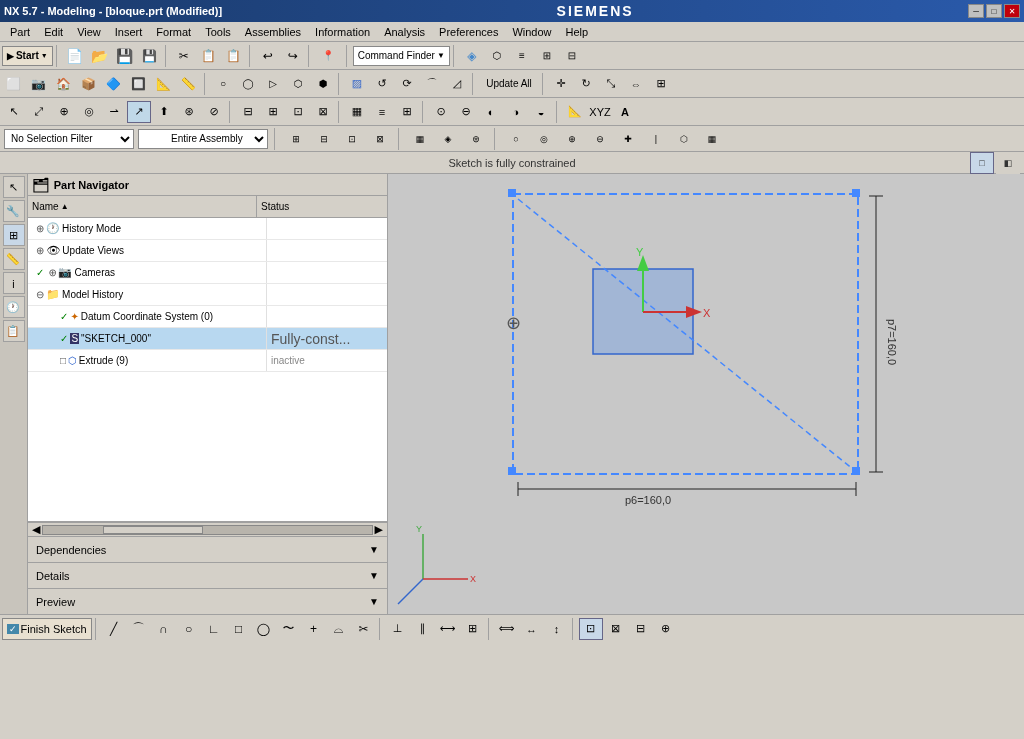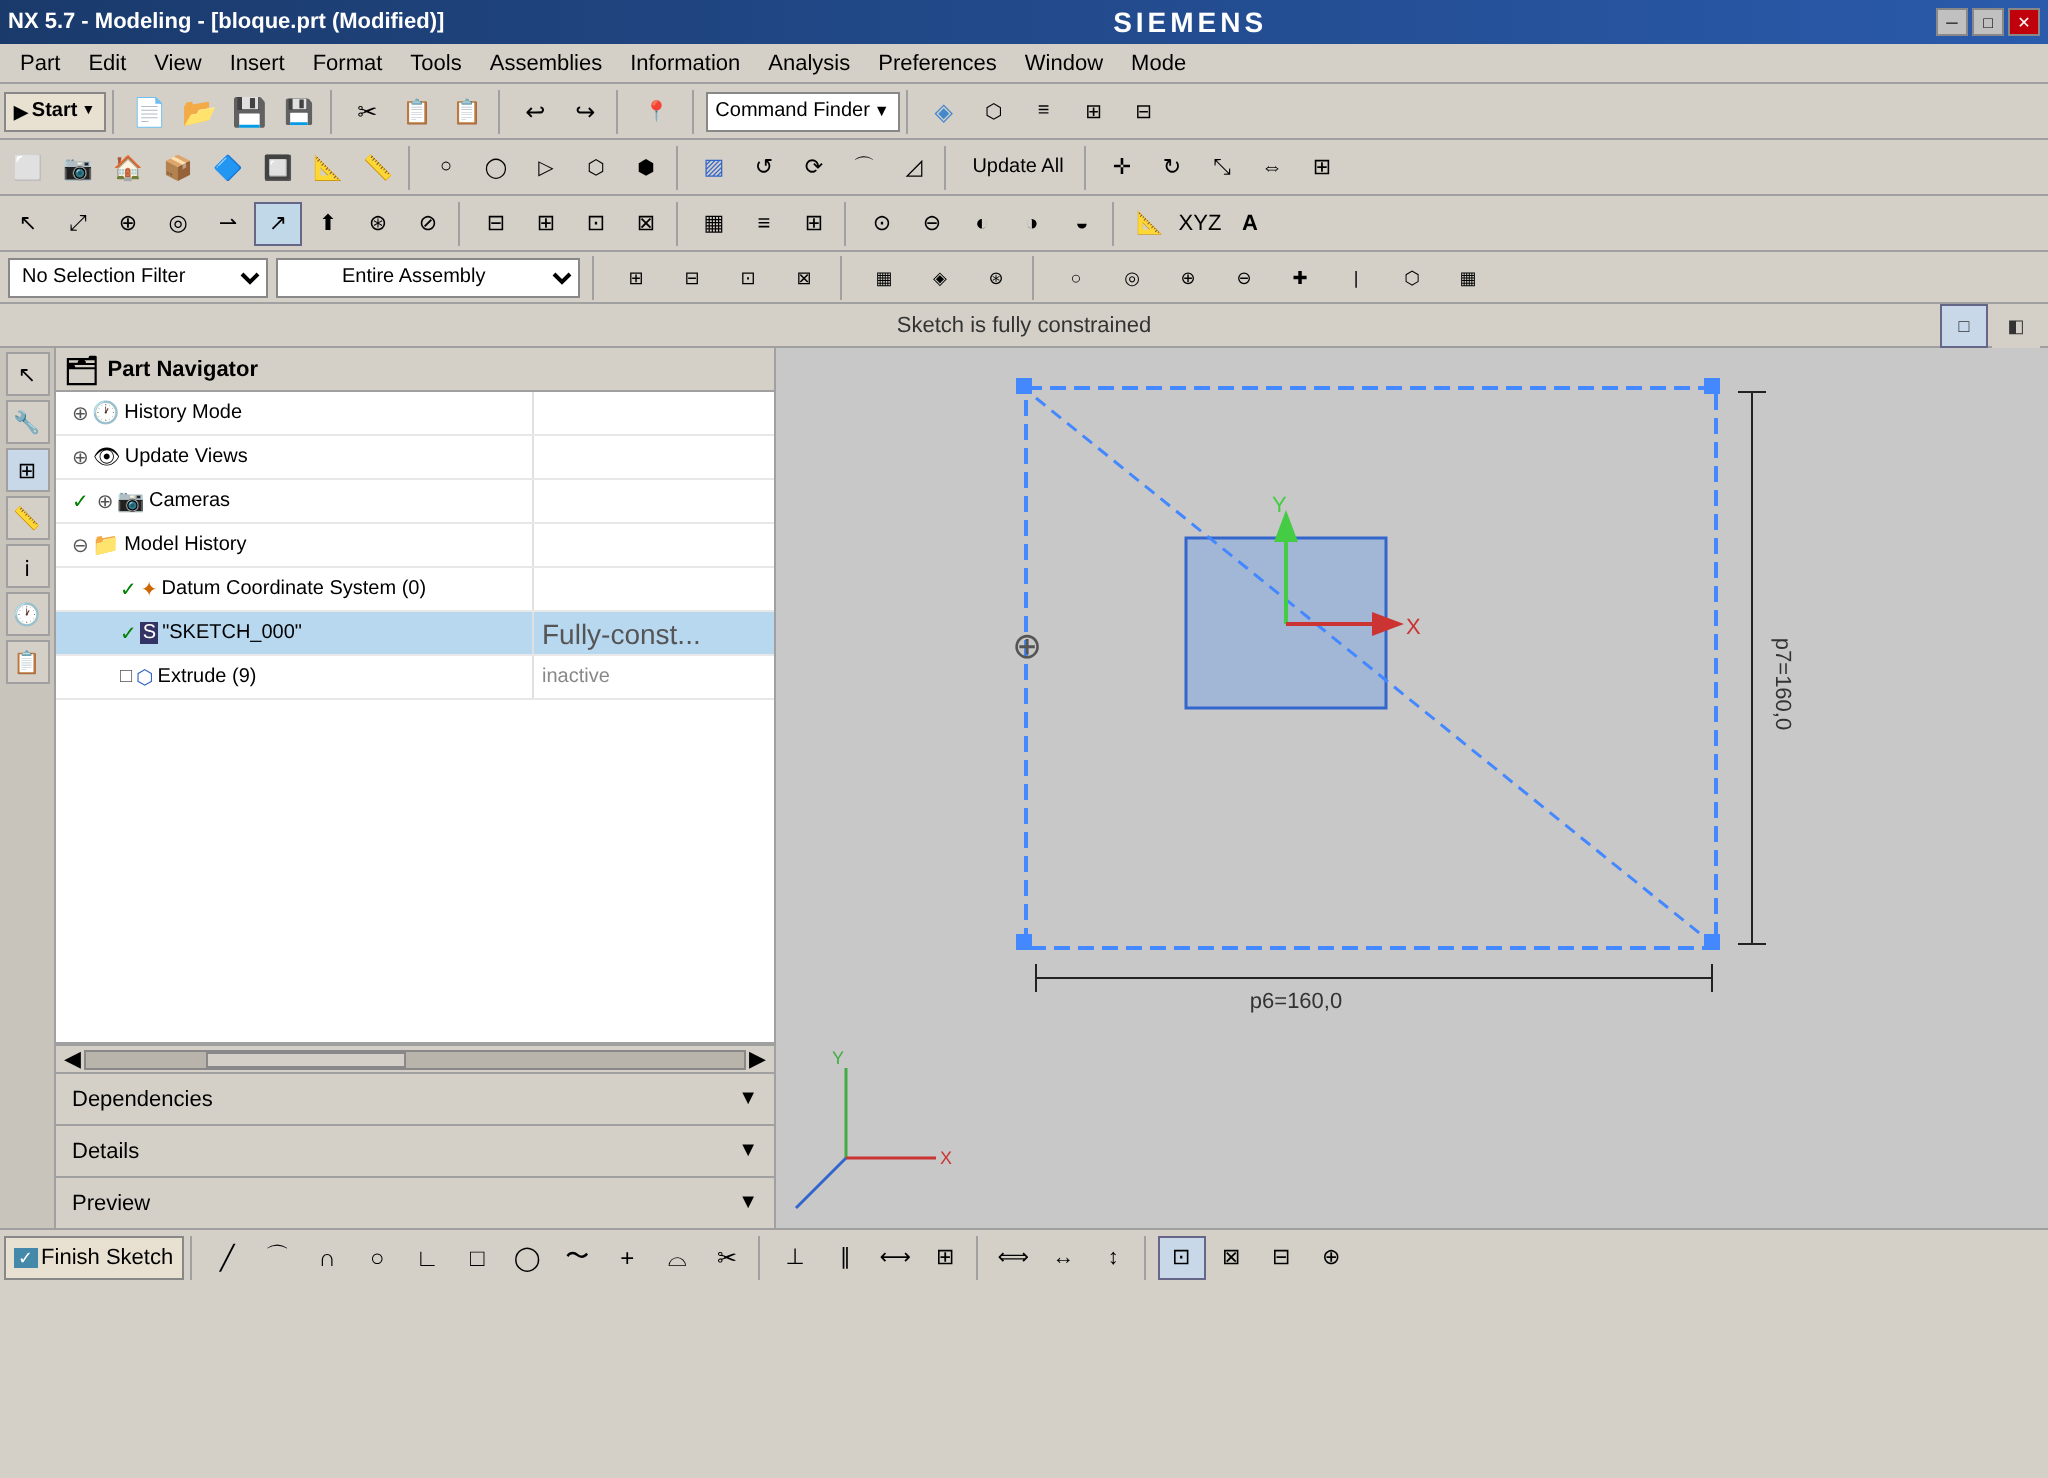--- a/index.html
+++ b/index.html
@@ -246,21 +246,21 @@
   <span>Edit</span>
   <span>View</span>
   <span>Insert</span>
   <span>Format</span>
   <span>Tools</span>
   <span>Assemblies</span>
   <span>Information</span>
   <span>Analysis</span>
   <span>Preferences</span>
   <span>Window</span>
-  <span>Mode</span>
+  <span>Help</span>
 </div>
 
 <div class="toolbar-row">
   <div id="start-btn">
     <span style="font-size:9px;">▶</span>
     <span>Start</span>
     <span style="font-size:7px;">▼</span>
   </div>
   <div class="tb-separator"></div>
 
@@ -474,21 +474,21 @@
     </div>
   <div class="tb-btn">
       <span style="font-size:11px;font-weight:bold;">A</span>
     </div>
 </div>
 
 <div id="toolbar-filter">
   <select style="width:130px;height:20px;font-size:10px;">
     <option>No Selection Filter</option>
   </select>
-  <select style="width:152px;height:20px;font-size:10px;padding-left:28px;">
+  <select style="width:130px;height:20px;font-size:10px;padding-left:28px;">
     <option>Entire Assembly</option>
   </select>
   <div class="tb-separator"></div>
   <div class="tb-btn">
       <span>⊞</span>
     </div>
   <div class="tb-btn">
       <span>⊟</span>
     </div>
   <div class="tb-btn">
@@ -574,20 +574,30 @@
 
   <div id="part-navigator">
 
     <div id="part-nav-header">
       <span style="font-size:14px;">🗂</span>
       <span>Part Navigator</span>
     </div>
 
     <div id="part-nav-tree" style="flex:1;overflow:hidden;">
 
+      <div class="tree-header">
+        <div class="col-name">
+          <span>Name</span>
+          <span class="tree-arrow">▲</span>
+        </div>
+        <div class="col-status">
+          <span>Status</span>
+        </div>
+        <div style="width:10px;"></div>
+      </div>
 
       <div class="tree-row">
         <div class="tree-cell-name">
           <span style="padding-left:4px;font-size:10px;color:#555;">⊕</span>
           <span style="font-size:11px;">🕐</span>
           <span>History Mode</span>
         </div>
         <div class="tree-cell-status"></div>
       </div>
 

